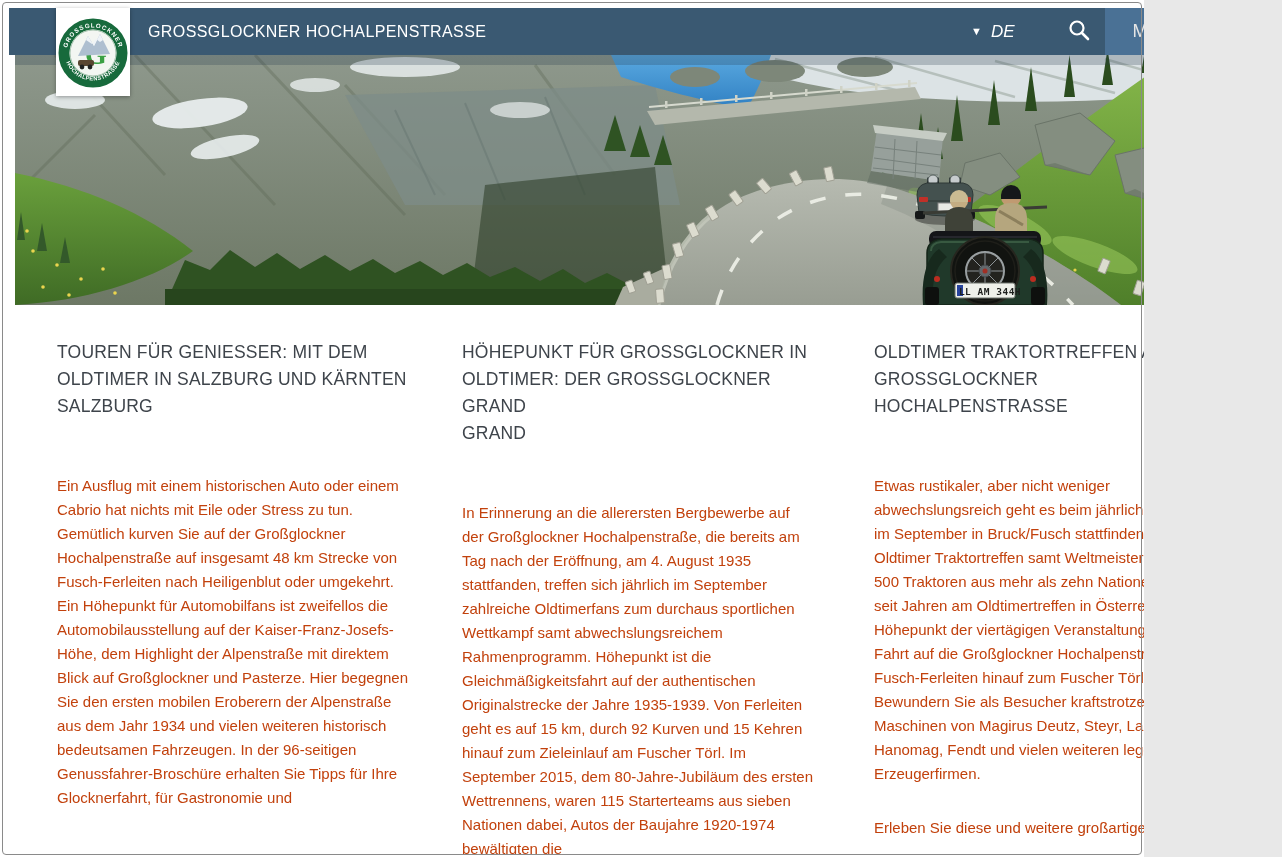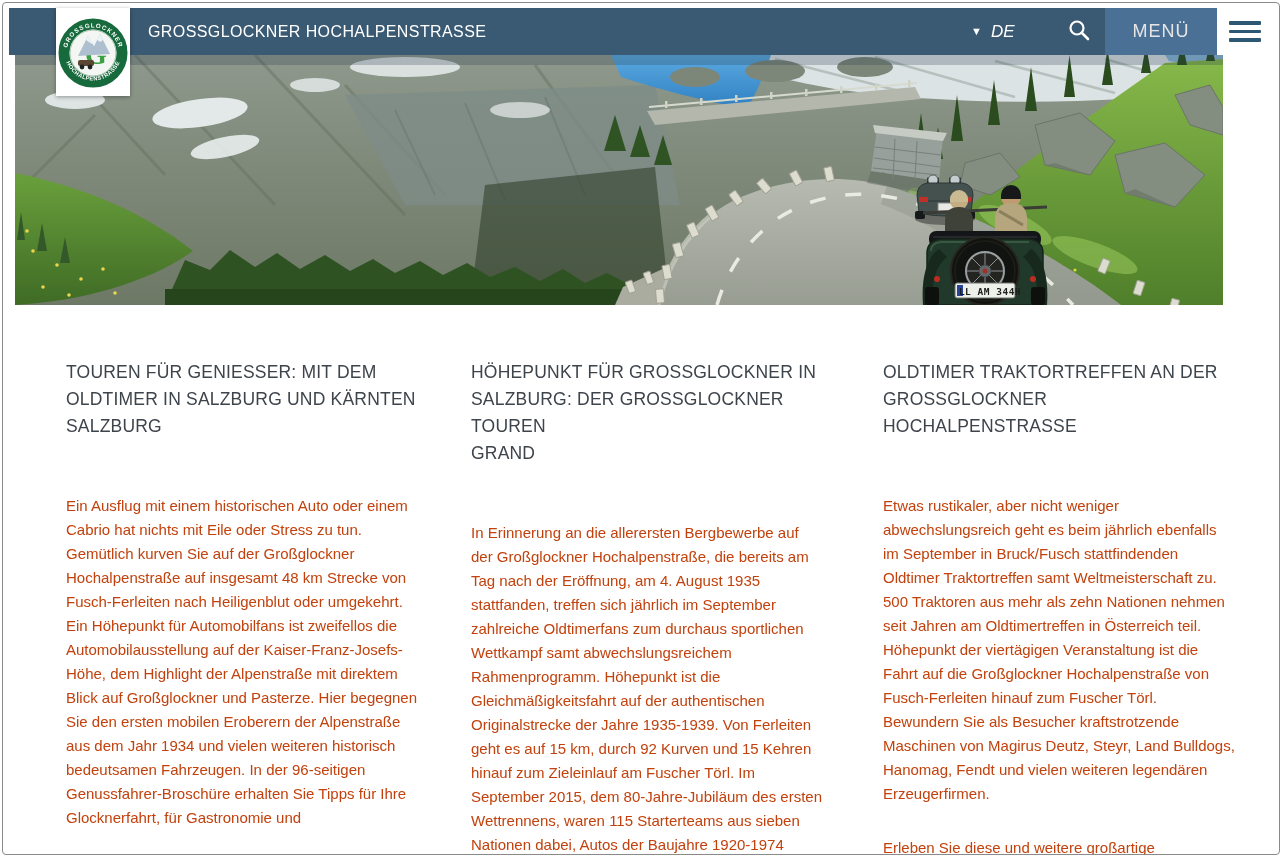--- a/index.html
+++ b/index.html
@@ -1,18 +1,18 @@
 <!DOCTYPE html>
 <html><head>
 <meta charset="utf-8">
 <style>
   * { margin:0; padding:0; box-sizing:border-box; }
   html,body { background:#e8e8e8; }
   .page {
-    position:relative; width:1282px; height:857px; background:#fff;
+    position:relative; width:1144px; height:857px; background:#fff;
     font-family:"Liberation Sans","DejaVu Sans",sans-serif; overflow:hidden;padding-left:16px;
   }
   .viewport {
     position:absolute; left:3px; top:3px; width:1276px; height:851px;
     overflow:hidden; background:#fff; border-radius:3px;
   }
   .frame {
     position:absolute; inset:2px; border:1px solid #8a8a8a; border-radius:4px;
     pointer-events:none; z-index:50;
   }
@@ -53,21 +53,21 @@
     position:absolute; left:53px; top:5px; width:74px; height:88px;
     background:#fff; z-index:20; box-shadow:0 1px 4px rgba(0,0,0,.35); cursor:pointer;
   }
   
   .hero {
     position:absolute; left:12px; top:52px; width:1208px; height:250px; z-index:5;
     overflow:hidden;
   }
   .hero svg { display:block; width:100%; height:100%; }
   
-  .article { position:absolute; top:356px; width:352px; z-index:6;margin-left:9px; }
+  .article { position:absolute; top:336px; width:352px; z-index:6; }
   .article-1 { left:54px; }
   .article-2 { left:459px; }
   .article-3 { left:871px; }
   .article h2 {
     font-size:17.5px; line-height:27px; font-weight:400; color:#3e444b;
     letter-spacing:.2px; margin:0 0 54px 0;
   }
   .article h2 span { display:block; }
   .article p { font-size:15px; line-height:24px; color:#c2410c; }
   .article p + p { margin-top:30px; }
@@ -383,21 +383,21 @@
         <span>TOUREN FÜR GENIESSER: MIT DEM</span>
         <span>OLDTIMER IN SALZBURG UND KÄRNTEN</span>
         <span>SALZBURG</span>
       </h2>
       <p>Ein Ausflug mit einem historischen Auto oder einem Cabrio hat nichts mit Eile oder Stress zu tun. Gemütlich kurven Sie auf der Großglockner Hochalpenstraße auf insgesamt 48 km Strecke von Fusch-Ferleiten nach Heiligenblut oder umgekehrt. Ein Höhepunkt für Automobilfans ist zweifellos die Automobilausstellung auf der Kaiser-Franz-Josefs-Höhe, dem Highlight der Alpenstraße mit direktem Blick auf Großglockner und Pasterze. Hier begegnen Sie den ersten mobilen Eroberern der Alpenstraße aus dem Jahr 1934 und vielen weiteren historisch bedeutsamen Fahrzeugen. In der 96-seitigen Genussfahrer-Broschüre erhalten Sie Tipps für Ihre Glocknerfahrt, für Gastronomie und</p>
     </div>
 
     <div class="article article-2">
       <h2>
         <span>HÖHEPUNKT FÜR GROSSGLOCKNER IN</span>
-        <span>SALZBURG: DER GROSSGLOCKNER TOUREN</span>
+        <span>OLDTIMER: DER GROSSGLOCKNER GRAND</span>
         <span>GRAND</span>
       </h2>
       <p>In Erinnerung an die allerersten Bergbewerbe auf der Großglockner Hochalpenstraße, die bereits am Tag nach der Eröffnung, am 4. August 1935 stattfanden, treffen sich jährlich im September zahlreiche Oldtimerfans zum durchaus sportlichen Wettkampf samt abwechslungsreichem Rahmenprogramm. Höhepunkt ist die Gleichmäßigkeitsfahrt auf der authentischen Originalstrecke der Jahre 1935-1939. Von Ferleiten geht es auf 15 km, durch 92 Kurven und 15 Kehren hinauf zum Zieleinlauf am Fuscher Törl. Im September 2015, dem 80-Jahre-Jubiläum des ersten Wettrennens, waren 115 Starterteams aus sieben Nationen dabei, Autos der Baujahre 1920-1974 bewältigten die</p>
     </div>
 
     <div class="article article-3">
       <h2>
         <span>OLDTIMER TRAKTORTREFFEN AN DER</span>
         <span>GROSSGLOCKNER HOCHALPENSTRASSE</span>
       </h2>

